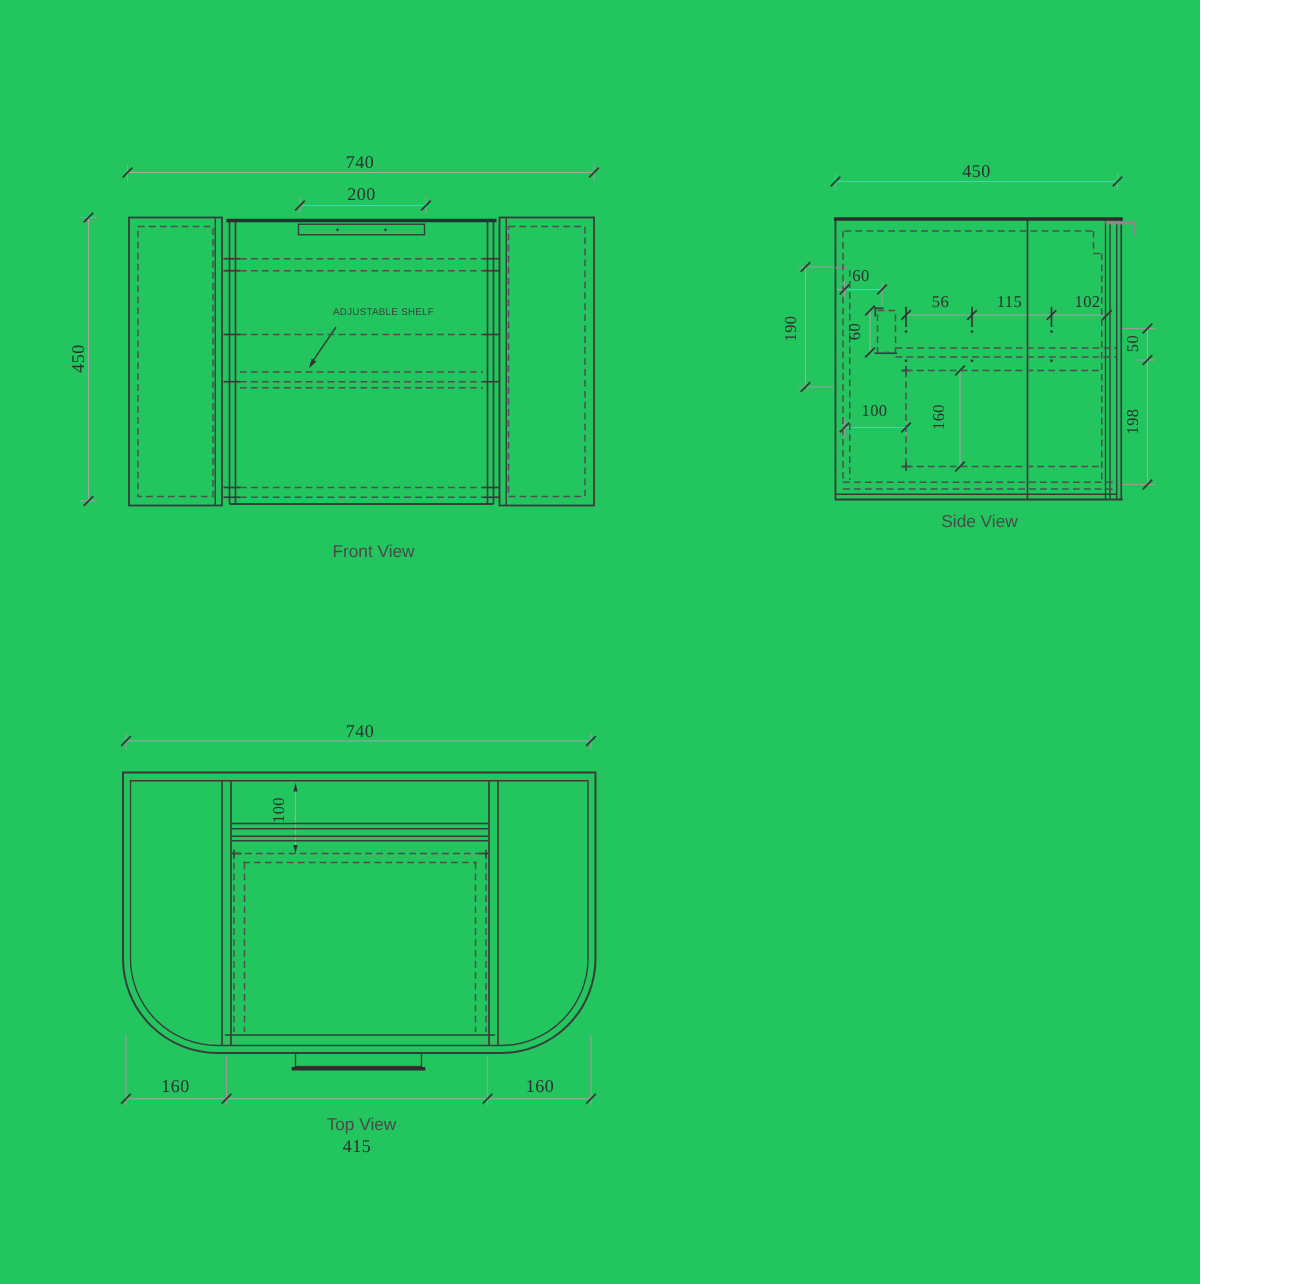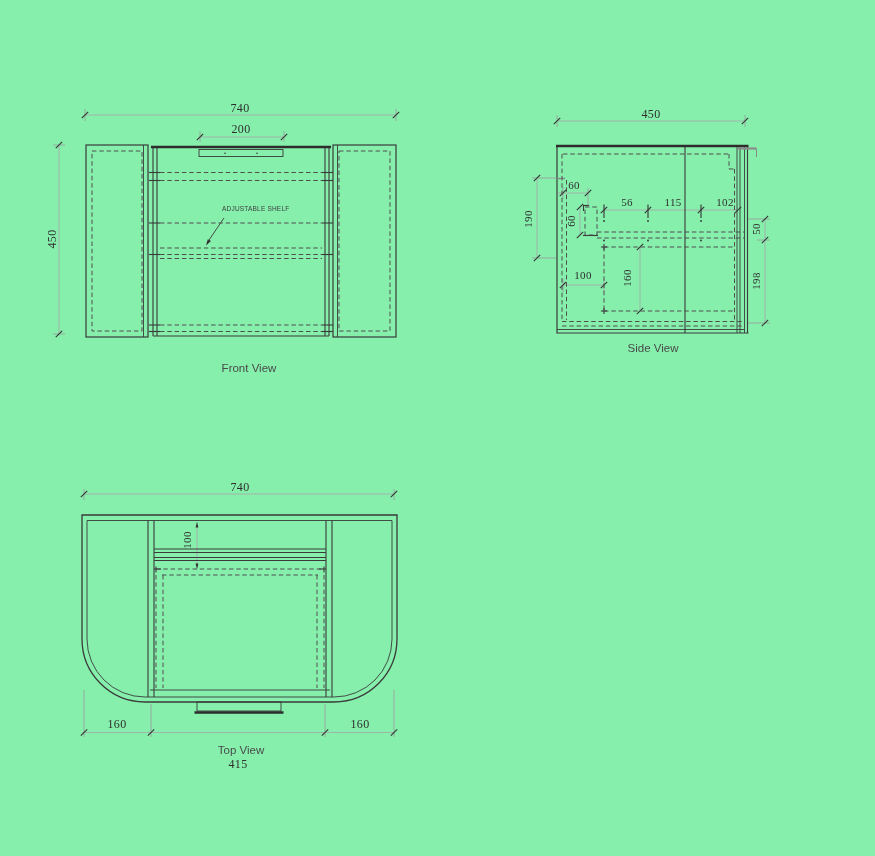--- a/index.html
+++ b/index.html
@@ -1,16 +1,16 @@
 <!DOCTYPE html>
 <html><head>
 <meta charset="utf-8">
 <style>
   html,body{margin:0;padding:0;background:#fff;}
-  .canvas{position:relative;width:875px;height:856px;background:#86efac;overflow:hidden;
+  .canvas{position:relative;width:800px;height:856px;background:#22c55e;overflow:hidden;
           font-family:"Liberation Sans",sans-serif;text-decoration:underline;}
   .linework{position:absolute;left:0;top:0;}
   
   .obj line,.obj rect,.obj path{stroke:#3a3a3a;stroke-width:1.1;fill:none;}
   .obj .w09{stroke-width:0.9;}
   .obj .w12{stroke-width:1.2;}
   .obj .w13{stroke-width:1.3;}
   .thick line{stroke:#2d2d2d;stroke-width:2.4;fill:none;}
   .dash line,.dash rect{stroke:#4f4f4f;stroke-width:1;fill:none;stroke-dasharray:4.5 2.8;}
   .dim line{stroke:#a6a6a6;stroke-width:0.8;fill:none;}

